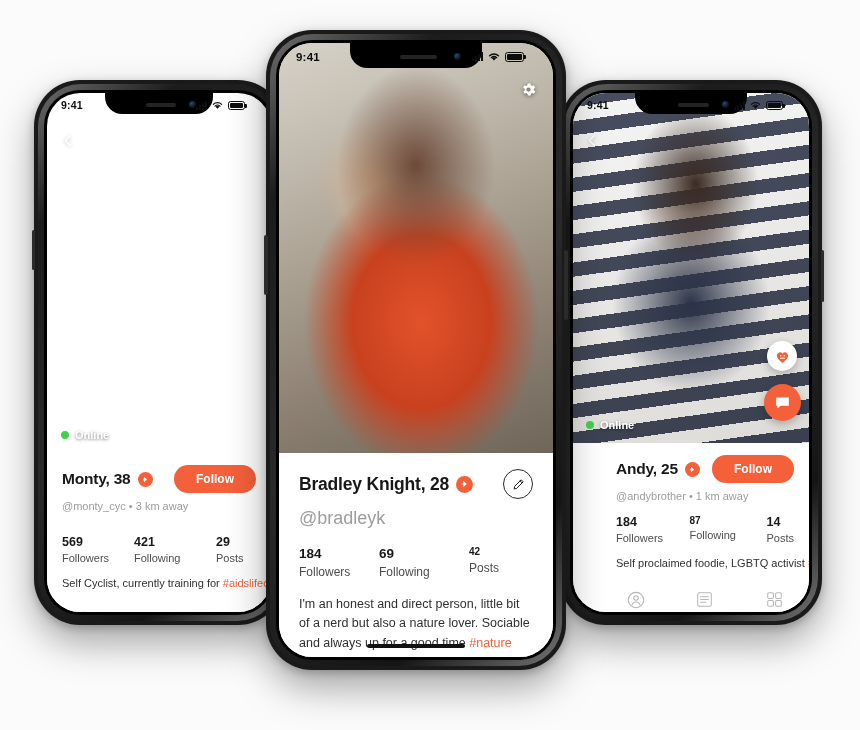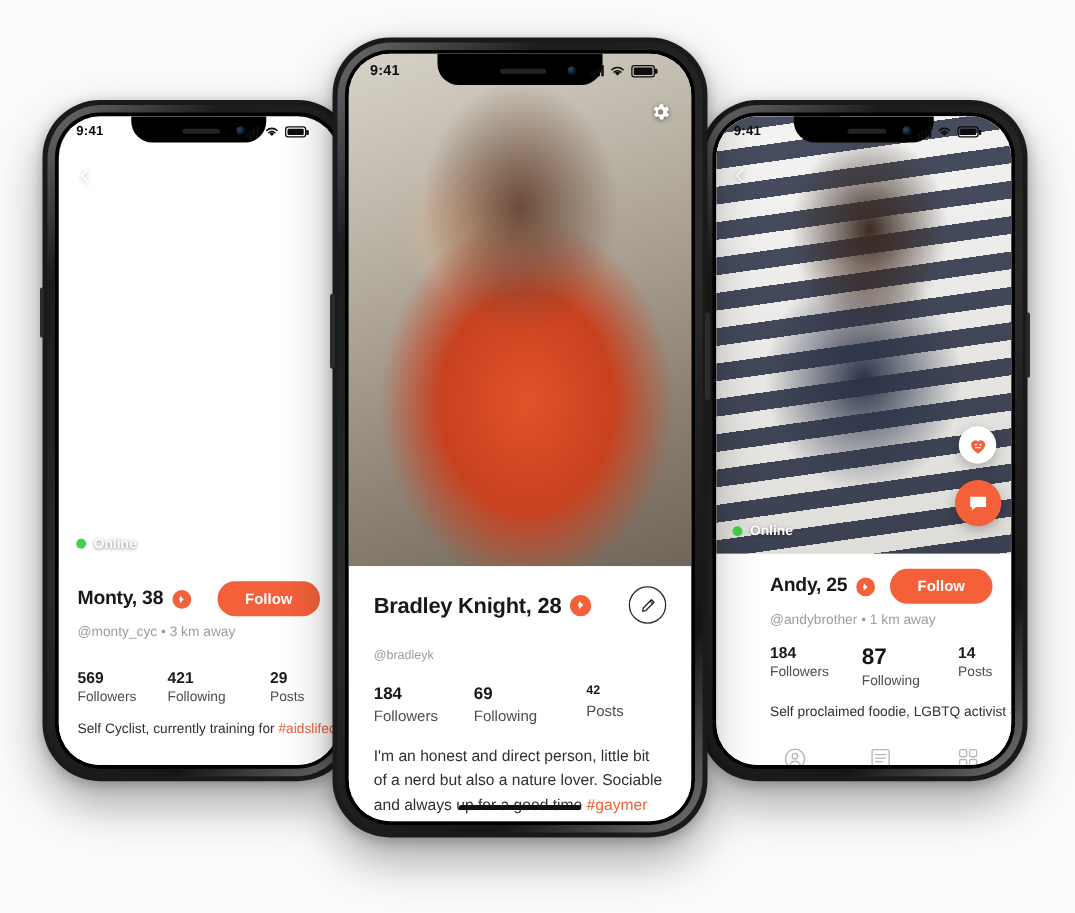--- a/index.html
+++ b/index.html
@@ -289,21 +289,21 @@
               <button class="follow" style="font-size:12px; padding:7px 22px;">Follow</button>
             </div>
             <div class="handle" style="font-size:11px; margin-top:7px;">@andybrother • 1 km away</div>
 
             <div class="stats" style="margin-top:13px;">
               <div style="width:80px;">
                 <div class="stat-num" style="font-size:12.5px;">184</div>
                 <div class="stat-lab" style="font-size:11px; margin-top:3px;">Followers</div>
               </div>
               <div style="width:84px;">
-                <div class="stat-num" style="font-size:18px;">87</div>
+                <div class="stat-num" style="font-size:10px;">87</div>
                 <div class="stat-lab" style="font-size:11px; margin-top:3px;">Following</div>
               </div>
               <div>
                 <div class="stat-num" style="font-size:12.5px;">14</div>
                 <div class="stat-lab" style="font-size:11px; margin-top:3px;">Posts</div>
               </div>
             </div>
 
             <div class="bio" style="font-size:11px; margin-top:13px; white-space:nowrap;">
               <span>Self proclaimed foodie, LGBTQ activist </span><span class="tag">#Pride</span>
@@ -391,39 +391,39 @@
                     </svg>
                 </span>
               </div>
               <div class="editbtn" style="width:30px;height:30px;">
                 <svg width="15" height="15" viewBox="0 0 24 24">
                   <path d="M5 19.2 5.8 15 16.3 4.5l3.2 3.2L9 18.3Z" fill="none" stroke="#1e1e1e" stroke-width="1.6" stroke-linejoin="round"></path>
                   <path d="M14.6 6.2 17.8 9.4" stroke="#1e1e1e" stroke-width="1.6" stroke-linecap="round"></path>
                 </svg>
               </div>
             </div>
-            <div class="handle" style="font-size:10px; margin-top:20px;">@bradleyk</div>
+            <div class="handle" style="font-size:18px; margin-top:9px;">@bradleyk</div>
 
             <div class="stats" style="margin-top:17px;">
               <div style="width:80px;">
                 <div class="stat-num" style="font-size:13.5px;">184</div>
                 <div class="stat-lab" style="font-size:12px; margin-top:4px;">Followers</div>
               </div>
               <div style="width:90px;">
                 <div class="stat-num" style="font-size:13.5px;">69</div>
                 <div class="stat-lab" style="font-size:12px; margin-top:4px;">Following</div>
               </div>
               <div>
                 <div class="stat-num" style="font-size:10px;">42</div>
                 <div class="stat-lab" style="font-size:12px; margin-top:4px;">Posts</div>
               </div>
             </div>
 
             <div class="bio" style="font-size:12.5px; line-height:1.55; margin-top:16px;">
-              <span>I'm an honest and direct person, little bit of a nerd but also a nature lover. Sociable and always up for a good time </span><span class="tag">#gaymer</span>
+              <span>I'm an honest and direct person, little bit of a nerd but also a nature lover. Sociable and always up for a good time </span><span class="tag">#nature</span>
             </div>
 
           </div>
         </div>
 
         <div class="homebar" style="bottom:9px; width:98px; height:4px;"></div>
 
       </div>
     </div>
   </div>

